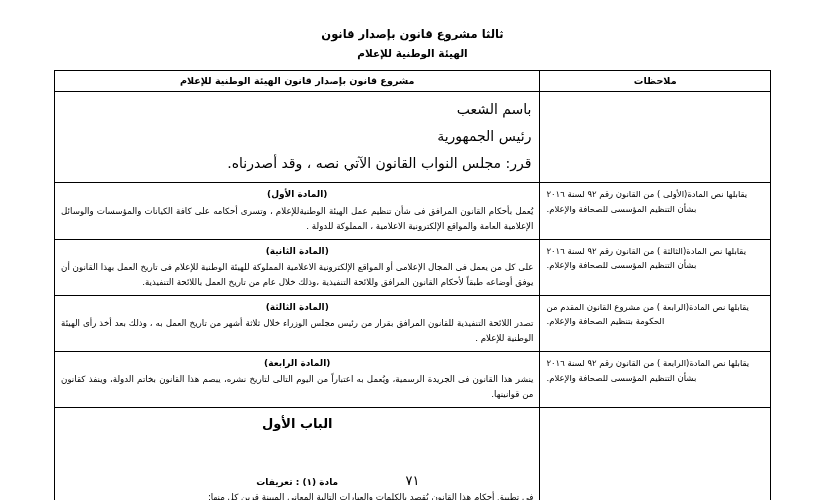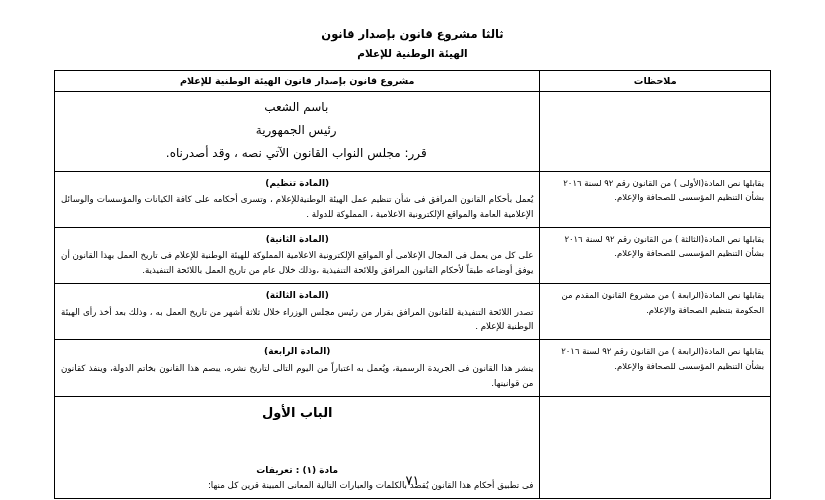--- a/index.html
+++ b/index.html
@@ -57,33 +57,33 @@
 
   .cell-body {
     font-size: 8.7px;
     line-height: 1.72;
     text-align: justify;
     text-justify: inter-word;
   }
   .cell-notes {
     font-size: 8.5px;
     line-height: 1.7;
-    text-align: right;
+    text-align: left;
   }
   .art-head {
     font-weight: bold;
     text-align: center;
     font-size: 9px;
     line-height: 1.7;
     margin-bottom: 1px;
   }
   .preamble-line {
-    font-size: 12px;
+    font-size: 14px;
     line-height: 1.95;
-    text-align: center;
+    text-align: right;
     padding-right: 2px;
   }
   .chapter-head {
     font-weight: bold;
     text-align: center;
     font-size: 13px;
     line-height: 1.8;
   }
   .article-label {
     font-weight: bold;
@@ -135,21 +135,21 @@
           <div class="preamble-line">رئيس الجمهورية</div>
           <div class="preamble-line">قرر: مجلس النواب القانون الآتي نصه ، وقد أصدرناه.</div>
         </td>
       </tr>
 
       <tr>
         <td>
           <div class="cell-notes">يقابلها نص المادة(الأولى ) من القانون رقم ٩٢ لسنة ٢٠١٦ بشأن التنظيم المؤسسى للصحافة والإعلام.</div>
         </td>
         <td>
-          <div class="art-head">(المادة تنظيم)</div>
+          <div class="art-head">(المادة الأول)</div>
           <div class="cell-body">يُعمل بأحكام القانون المرافق فى شأن تنظيم عمل الهيئة الوطنيةللإعلام ، وتسرى أحكامه على كافة الكيانات والمؤسسات والوسائل الإعلامية العامة والمواقع الإلكترونية الاعلامية ، المملوكة للدولة .</div>
         </td>
       </tr>
 
       <tr>
         <td>
           <div class="cell-notes">يقابلها نص المادة(الثالثة ) من القانون رقم ٩٢ لسنة ٢٠١٦ بشأن التنظيم المؤسسى للصحافة والإعلام.</div>
         </td>
         <td>
           <div class="art-head">(المادة الثانية)</div>

